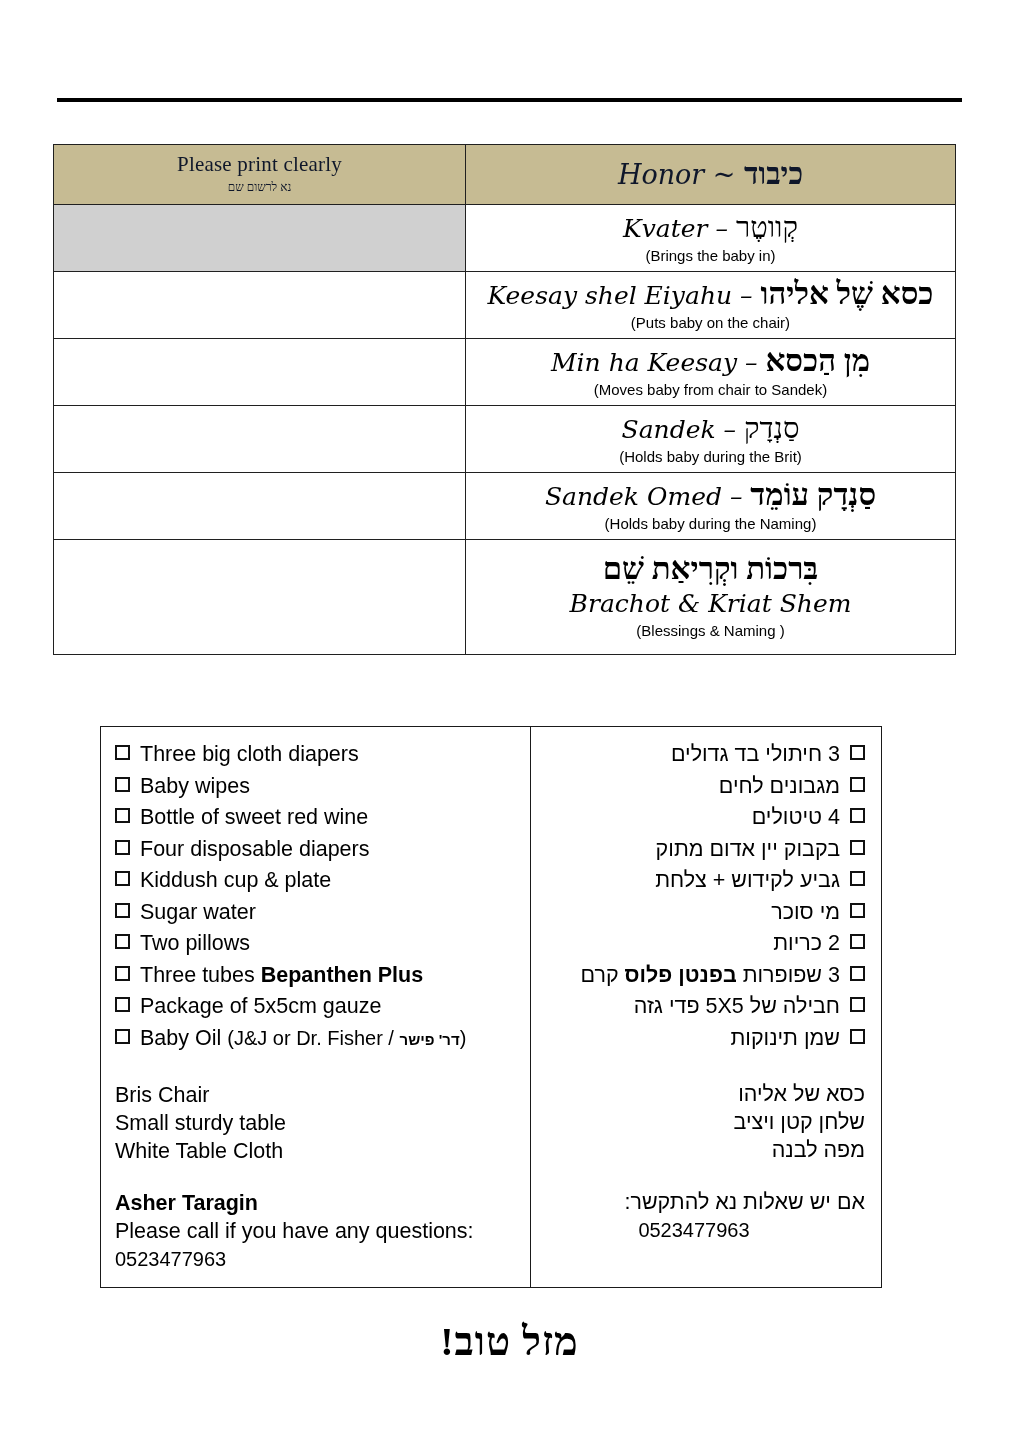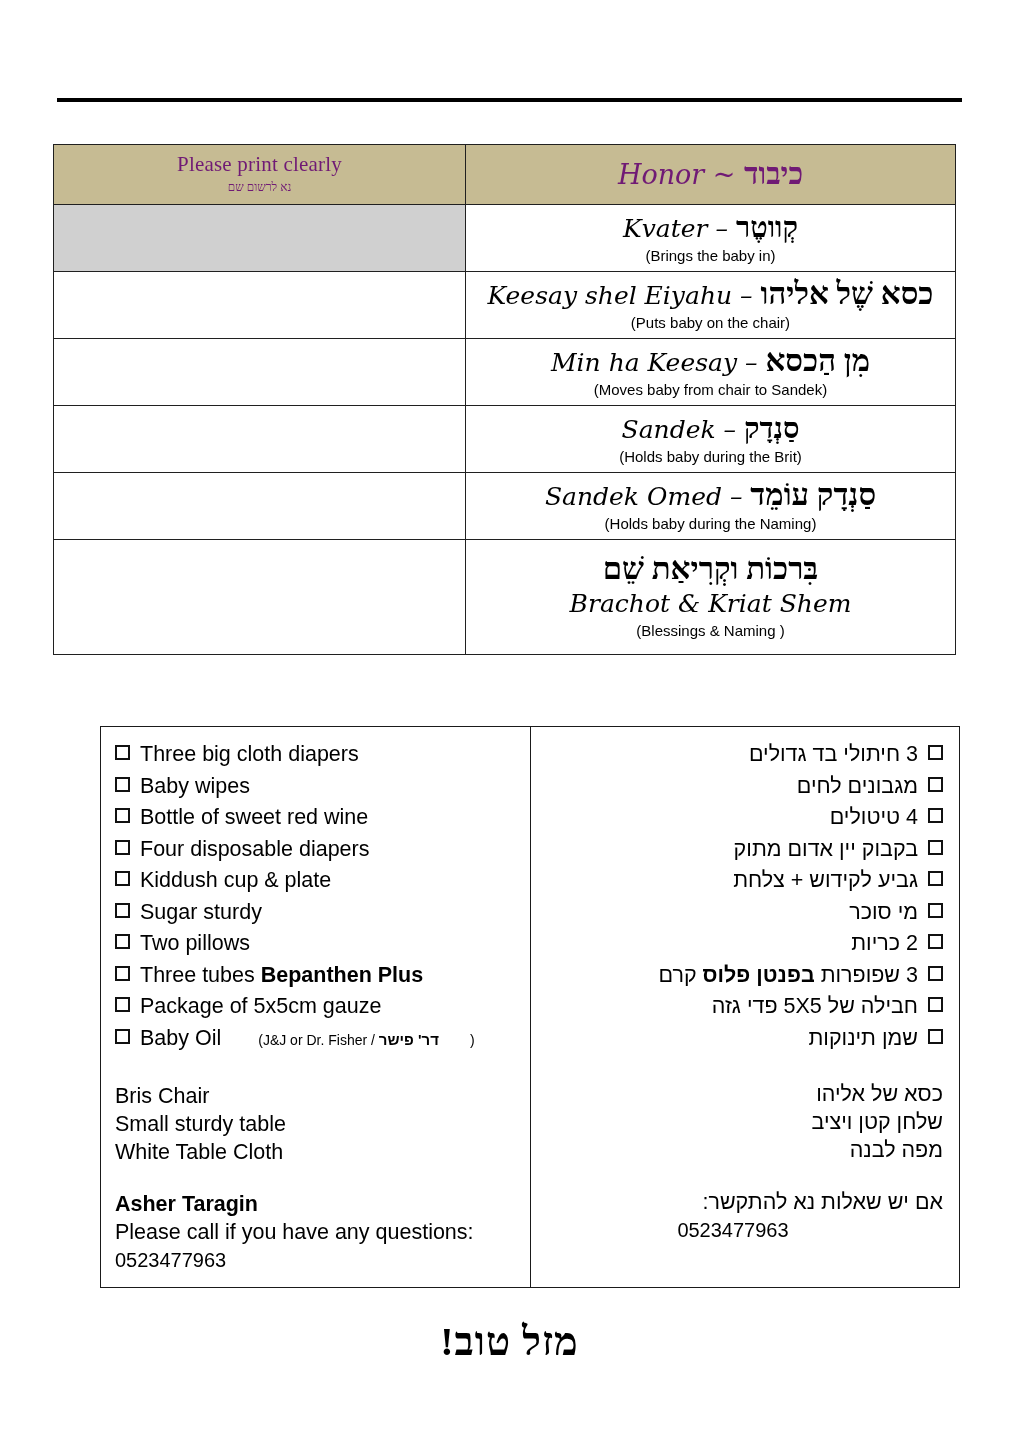--- a/index.html
+++ b/index.html
@@ -40,21 +40,21 @@
     padding: 0;
     vertical-align: middle;
   }
   .col-name  { width: 412px; }
   .col-honor { width: 490px; }
 
   .hdr {
     background: #c6bb93;
     height: 58px;
     text-align: center;
-    color: #701a75;
+    color: #0f172a;
   }
   .hdr-en {
     font-family: "Liberation Serif", serif;
     font-size: 21px;
     line-height: 25px;
     letter-spacing: .2px;
   }
   .hdr-he {
     font-family: "Liberation Serif", serif;
     font-size: 12px;
@@ -89,21 +89,21 @@
     font-family: "DejaVu Serif", serif;
     font-style: italic;
     font-size: 25px;
     line-height: 32px;
     direction: rtl;
     white-space: nowrap;
   }
   .honor-main .heb {
     font-family: "Liberation Serif", serif;
     font-style: normal;
-    font-weight: bold;
+    font-weight: normal;
     font-size: 29px;
   }
   .honor-main .heb-big {
     font-family: "Liberation Serif", serif;
     font-style: normal;
     font-weight: bold;
     font-size: 31px;
   }
   .honor-sub {
     font-family: "Liberation Sans", sans-serif;
@@ -116,21 +116,21 @@
     font-style: italic;
     font-size: 25px;
     line-height: 33px;
   }
 
   
   .checklist-box {
     position: absolute;
     left: 100px;
     top: 726px;
-    width: 860px;
+    width: 782px;
     height: 562px;
     border: 1.6px solid #1a1a1a;
     box-sizing: border-box;
     display: flex;
   }
   .col-left {
     width: 430px;
     box-sizing: border-box;
     border-right: 1.6px solid #1a1a1a;
     padding: 12px 10px 0 14px;
@@ -156,22 +156,21 @@
     border: 2px solid #111;
     box-sizing: border-box;
     flex: 0 0 auto;
     position: relative;
     top: -1px;
   }
   .chk-label { margin-left: 10px; }
   .col-right .chk-label { margin-left: 0; margin-right: 10px; }
   .chk-label .b { font-weight: bold; }
   .chk-label .small-paren {
-    font-size: 14px;
-    margin-left: 31px;
+    font-size: 20px;
   }
   .chk-label .heb-inline {
     font-size: 15px;
     direction: rtl;
     unicode-bidi: isolate;
     font-weight: bold;
   }
 
   .plain-line {
     font-size: 21.5px;
@@ -304,21 +303,21 @@
     <div class="chk-row">
       <span class="chk-box"></span>
       <span class="chk-label">Four disposable diapers</span>
     </div>
     <div class="chk-row">
       <span class="chk-box"></span>
       <span class="chk-label">Kiddush cup &amp; plate</span>
     </div>
     <div class="chk-row">
       <span class="chk-box"></span>
-      <span class="chk-label">Sugar sturdy</span>
+      <span class="chk-label">Sugar water</span>
     </div>
     <div class="chk-row">
       <span class="chk-box"></span>
       <span class="chk-label">Two pillows</span>
     </div>
     <div class="chk-row">
       <span class="chk-box"></span>
       <span class="chk-label"><span>Three tubes </span><span class="b">Bepanthen Plus</span></span>
     </div>
     <div class="chk-row">

